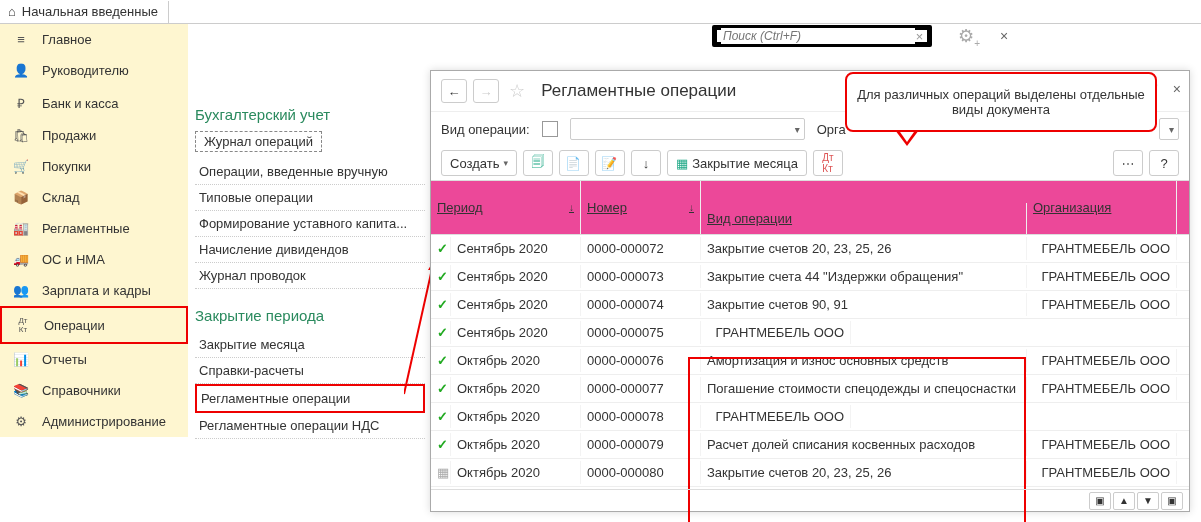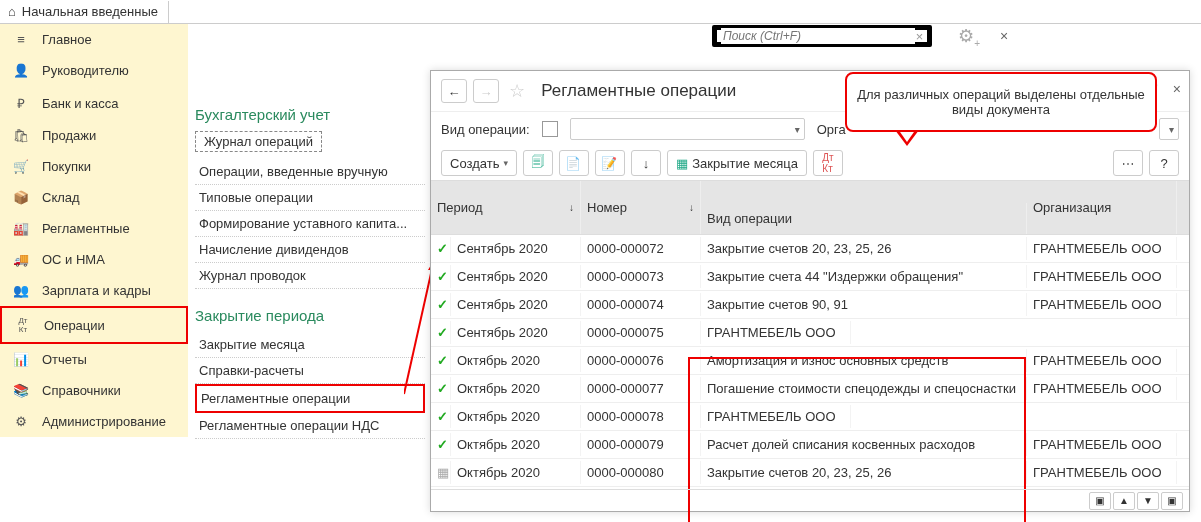--- a/index.html
+++ b/index.html
@@ -28,31 +28,31 @@
 .filter-row { display: flex; align-items: center; gap: 12px; padding: 6px 10px; }
 .filter-label { white-space: nowrap; }
 .checkbox { width: 16px; height: 16px; border: 1px solid #999; }
 .dropdown { height: 22px; border: 1px solid #ccc; border-radius: 2px; display: flex; align-items: center; padding: 0 4px; position: relative; }
 .dropdown.wide { width: 235px; }
 .dropdown-caret { margin-left: auto; color: #666; font-size: 10px; }
 .toolbar { display: flex; align-items: center; gap: 6px; padding: 4px 10px; border-bottom: 1px solid #ddd; }
 .tool-btn { height: 26px; border: 1px solid #ccc; border-radius: 3px; background: #fff; display: inline-flex; align-items: center; padding: 0 8px; cursor: pointer; gap: 4px; }
 .tool-btn.icon-only { width: 30px; padding: 0; justify-content: center; }
 .table-wrap { position: relative; }
-.table-head { display: flex; border-bottom: 1px solid #ddd; background: #e5e5e5; }
+.table-head { display: flex; border-bottom: 1px solid #ddd; background: #ec4899; text-decoration: underline; }
 .th { padding: 8px 6px; border-right: 1px solid #eee; display: flex; align-items: center; gap: 4px; }
 .th1 { width: 150px; } .th2 { width: 120px; } .th3 { width: 326px; margin-top: 22px; } .th4 { width: 150px; }
 .table-body { position: relative; }
 .tr { display: flex; border-bottom: 1px solid #eee; height: 28px; align-items: center; }
 .td { padding: 4px 6px; border-right: 1px solid #f3f3f3; white-space: nowrap; overflow: hidden; }
 .td-check { width: 20px; text-align: center; }
 .td-period { width: 130px; }
 .td-num { width: 120px; }
 .td-op { width: 326px; }
-.td-org { width: 150px; }
+.td-org { width: 150px; text-align: right; }
 .check-green { color: #2a2; font-weight: bold; }
 .red-col-box { position: absolute; border: 2px solid #e00; left: 257px; top: 176px; width: 338px; height: 284px; pointer-events: none; }
 .callout { position: absolute; left: 845px; top: 72px; width: 312px; height: 60px; border: 2px solid #e00; border-radius: 8px; background: #fff; display: flex; align-items: center; justify-content: center; text-align: center; padding: 6px 10px; z-index: 10; }
 .callout-tail { position: absolute; left: 895px; top: 130px; width: 0; height: 0; border-left: 12px solid transparent; border-right: 12px solid transparent; border-top: 16px solid #e00; z-index: 9; }
 .callout-tail::after { content: ''; position: absolute; left: -9px; top: -17px; width: 0; height: 0; border-left: 9px solid transparent; border-right: 9px solid transparent; border-top: 13px solid #fff; }
 .footer-bar { position: absolute; left: 0; right: 0; bottom: 0; height: 22px; border-top: 1px solid #ddd; display: flex; justify-content: flex-end; align-items: center; gap: 2px; padding: 0 6px; }
 .footer-btn { width: 22px; height: 18px; border: 1px solid #ccc; border-radius: 2px; display: inline-flex; align-items: center; justify-content: center; font-size: 10px; cursor: pointer; }
 svg.arrow-svg { position: absolute; pointer-events: none; }
 </style>
 </head>

